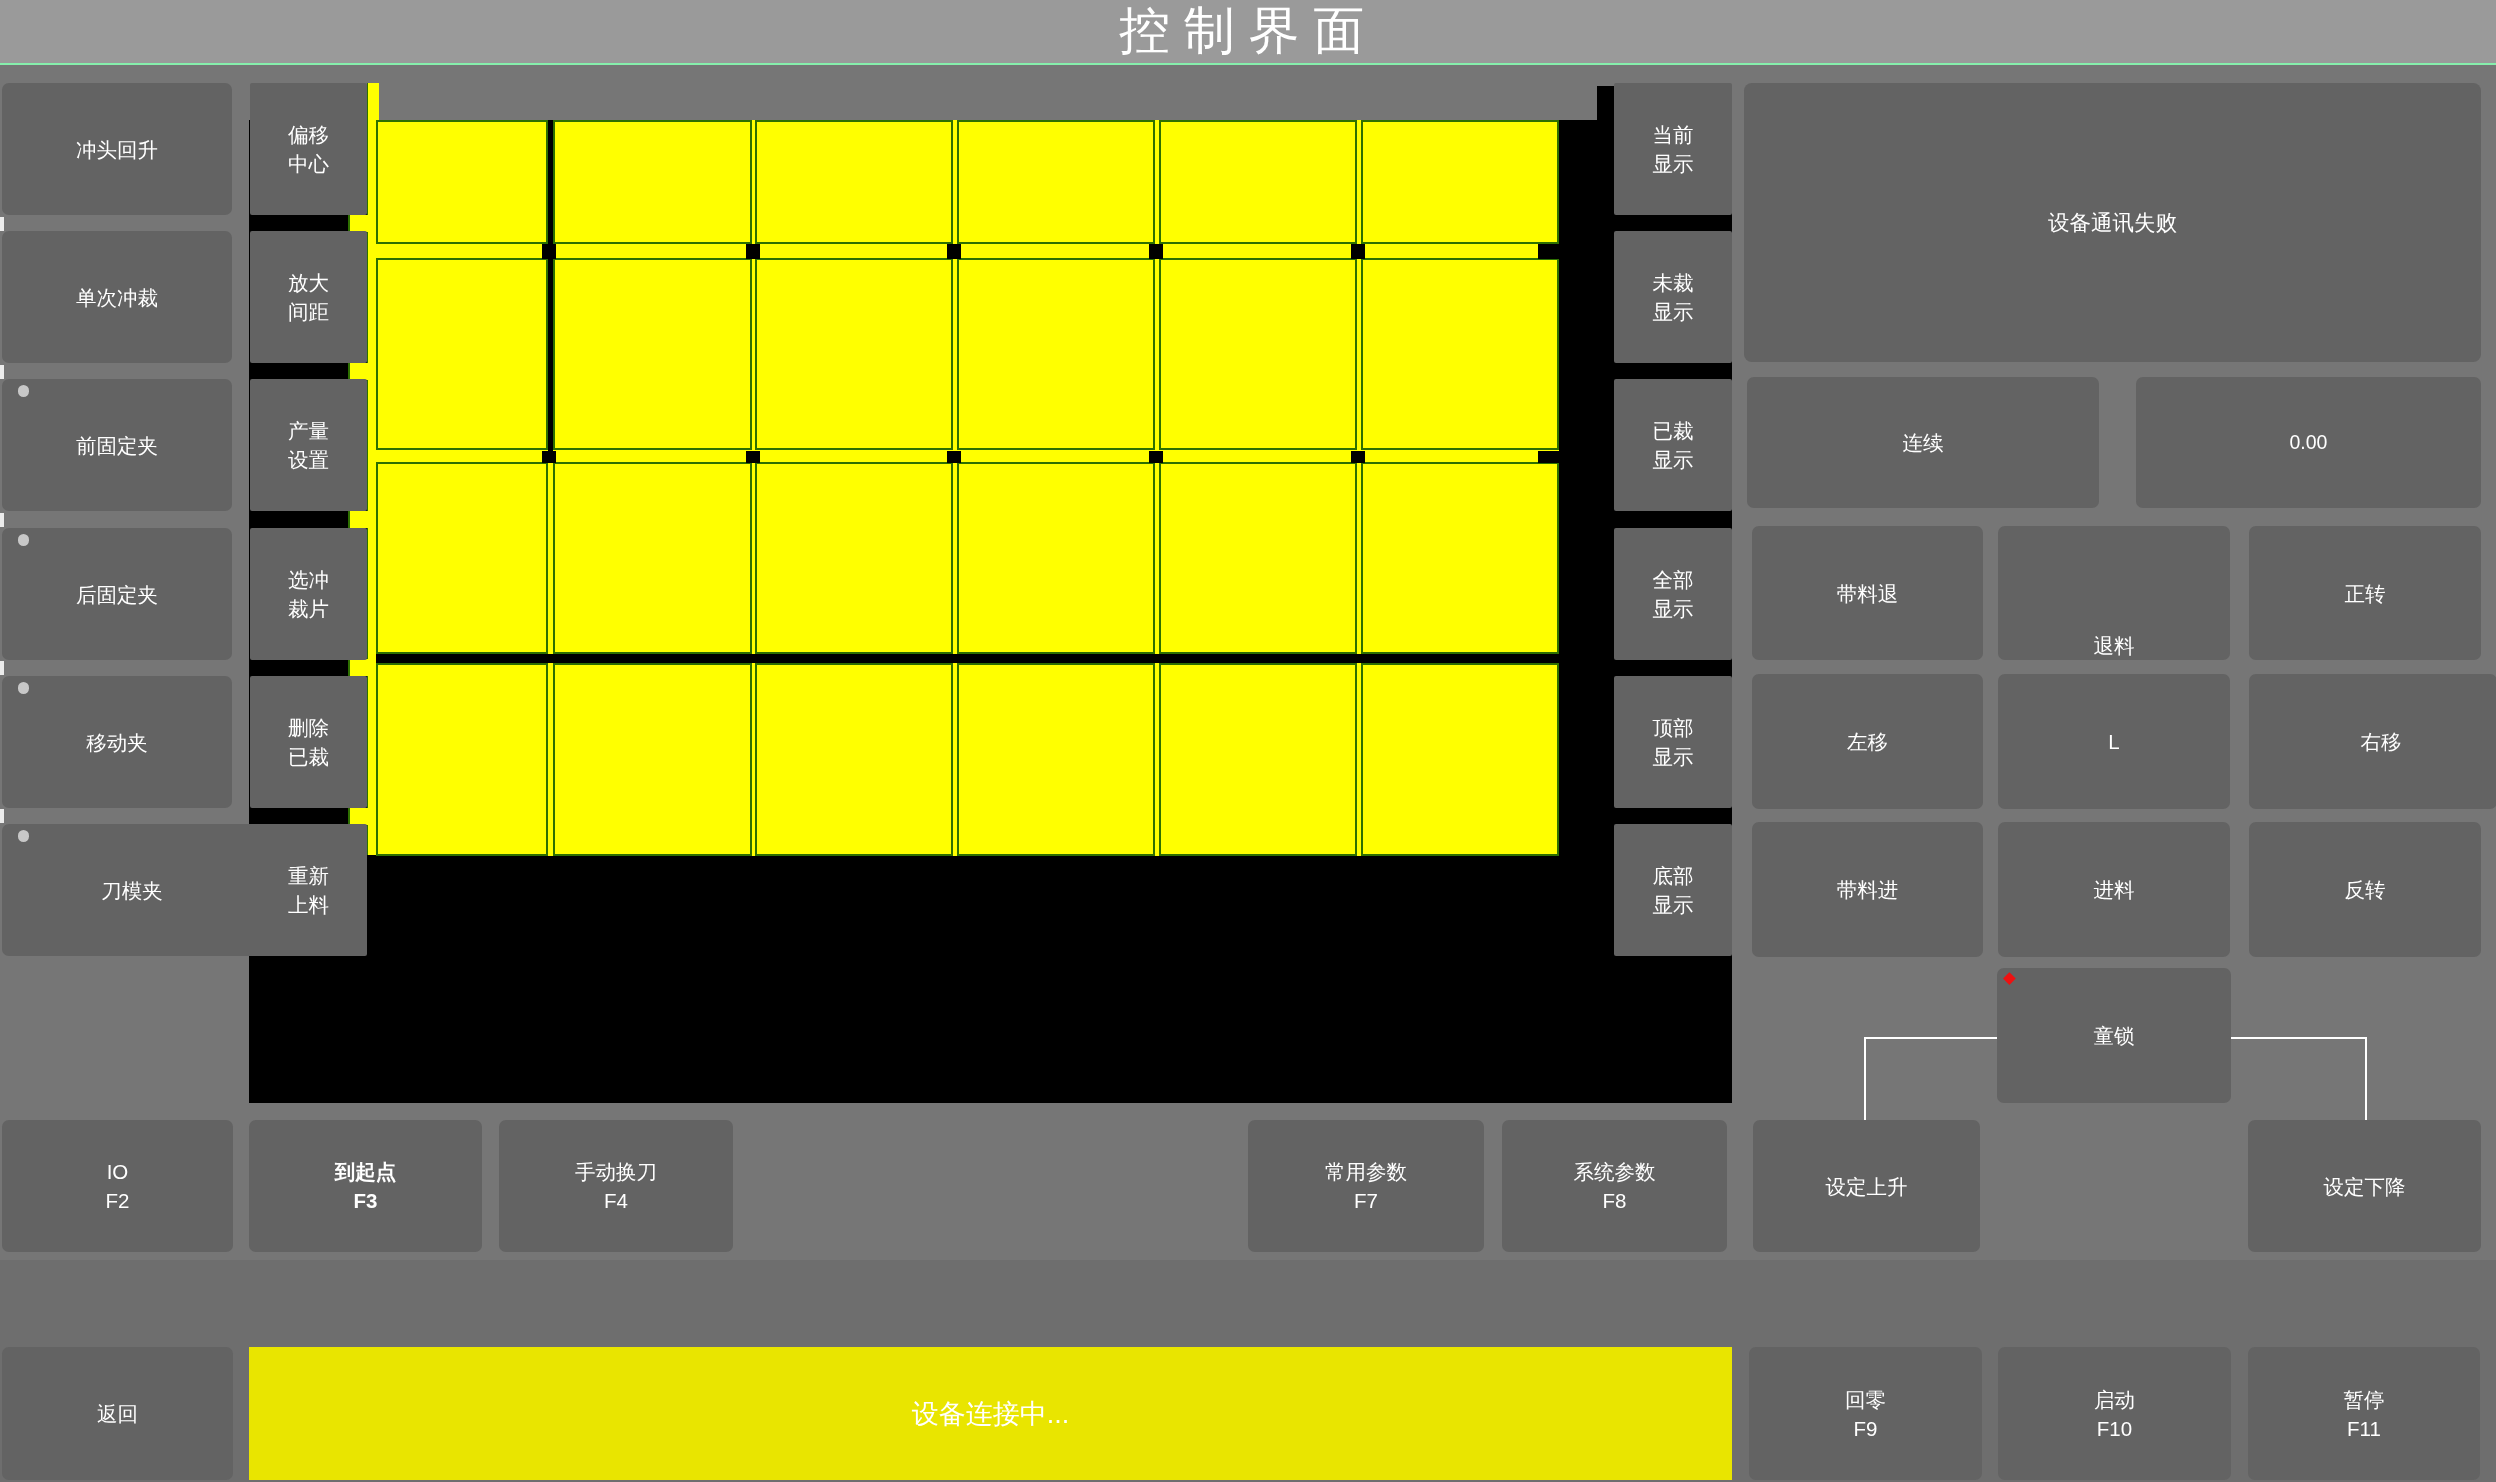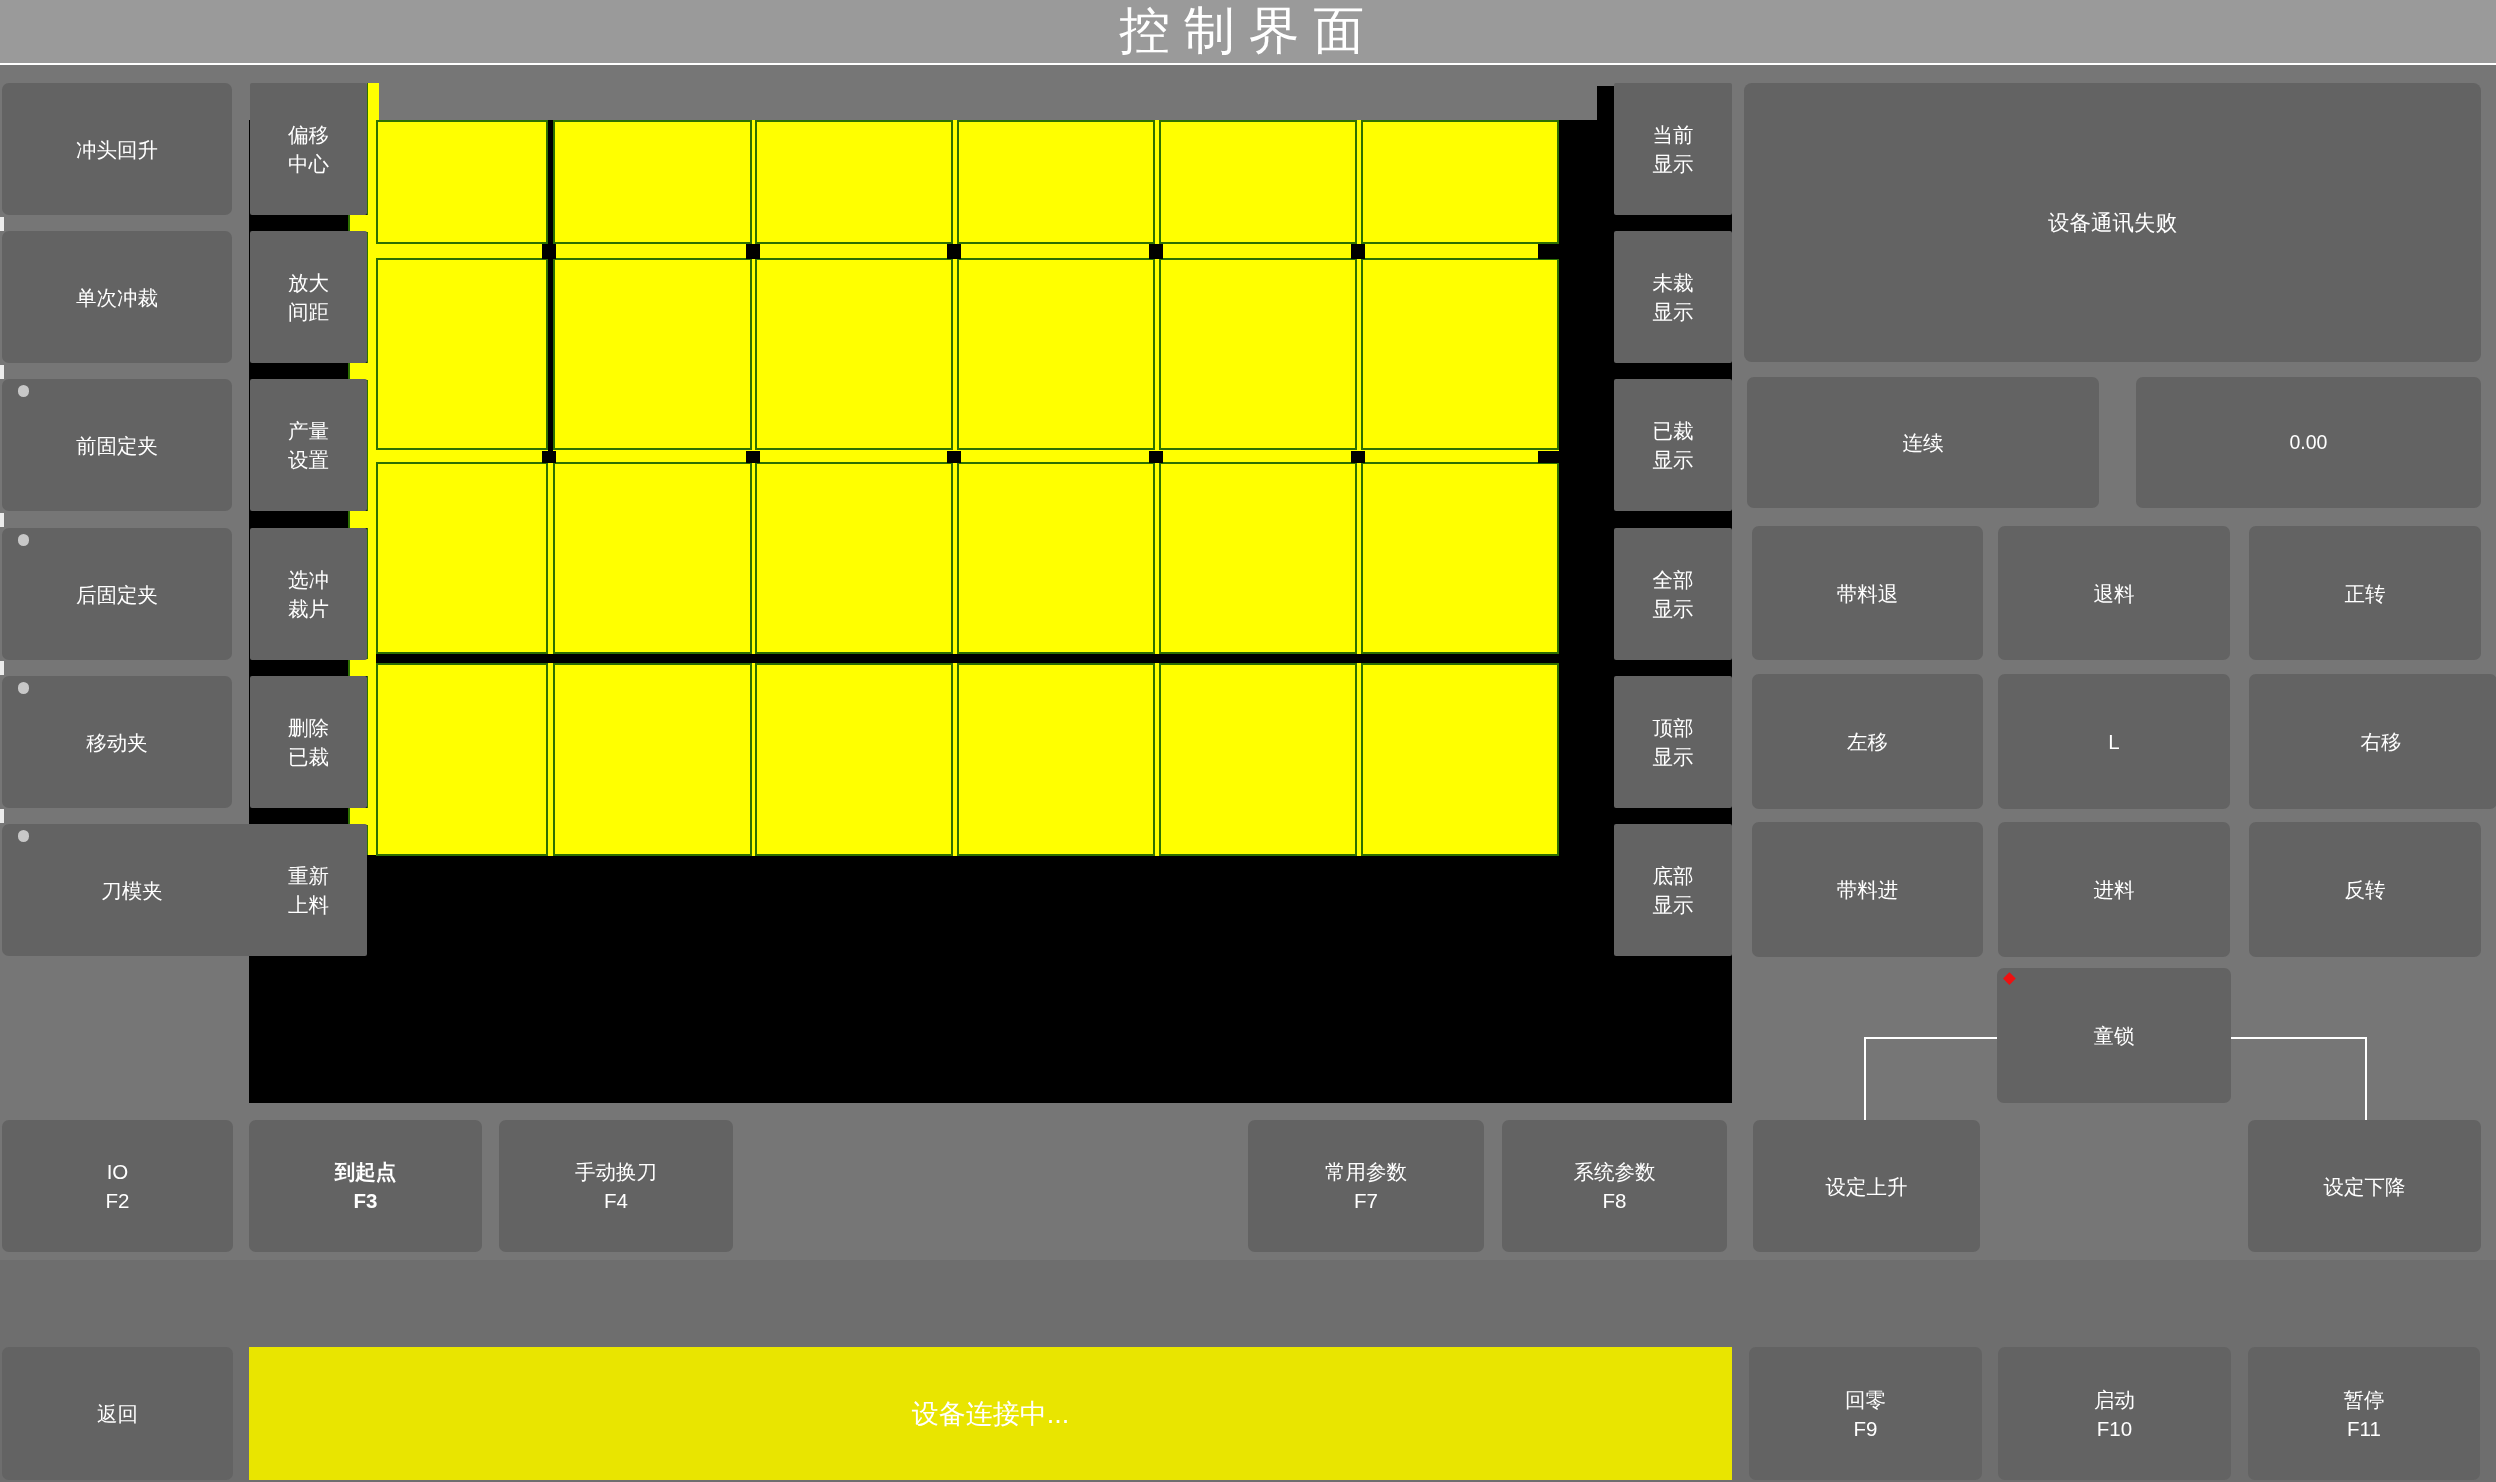--- a/index.html
+++ b/index.html
@@ -4,21 +4,21 @@
 <style>
   html,body{margin:0;padding:0;}
   body{
     width:2497px;height:1482px;position:relative;overflow:hidden;
     background:#767676;
     font-family:"Liberation Sans",sans-serif;
     -webkit-font-smoothing:none;
   }
   .abs{position:absolute;}
   
-  #titlebar{left:0;top:0;width:2497px;height:63px;background:#9a9a9a;border-bottom:2px solid #ffffff;
+  #titlebar{left:0;top:0;width:2497px;height:63px;background:#9a9a9a;border-bottom:2px solid #86efac;
     display:flex;align-items:center;justify-content:center;}
   #titlebar .t{color:#ffffff;font-family:"DejaVu Serif","Liberation Serif",serif;font-size:51px;letter-spacing:13.7px;}
   
   .btn{position:absolute;background:#636363;color:#ffffff;border-radius:6.8px;
     display:flex;flex-direction:column;align-items:center;justify-content:center;
     text-align:center;font-size:20.5px;line-height:29px;}
   .btn.sq{border-radius:2px;}
   .dot{position:absolute;left:15.6px;top:5.9px;width:11.7px;height:11.7px;border-radius:50%;background:#c8c8c8;}
   
   #canvas-black{left:249px;top:120px;width:1483px;height:983px;background:#000000;}
@@ -184,21 +184,21 @@
 <div class="btn" style="left:1747px;top:377px;width:352px;height:131px;">
   <span>连续</span>
 </div>
 <div class="btn" style="left:2136px;top:377px;width:345px;height:131px;font-size:19.5px;">
   <span>0.00</span>
 </div>
 
 <div class="btn" style="left:1752px;top:526px;width:231px;height:134px;">
   <span>带料退</span>
 </div>
-<div class="btn" style="left:1998px;top:526px;width:232px;height:134px;">
+<div class="btn" style="left:1998px;top:526px;width:232px;height:134px;justify-content:flex-end;">
   <span>退料</span>
 </div>
 <div class="btn" style="left:2249px;top:526px;width:232px;height:134px;">
   <span>正转</span>
 </div>
 <div class="btn" style="left:1752px;top:674px;width:231px;height:135px;">
   <span>左移</span>
 </div>
 <div class="btn" style="left:1998px;top:674px;width:232px;height:135px;">
   <span>L</span>

